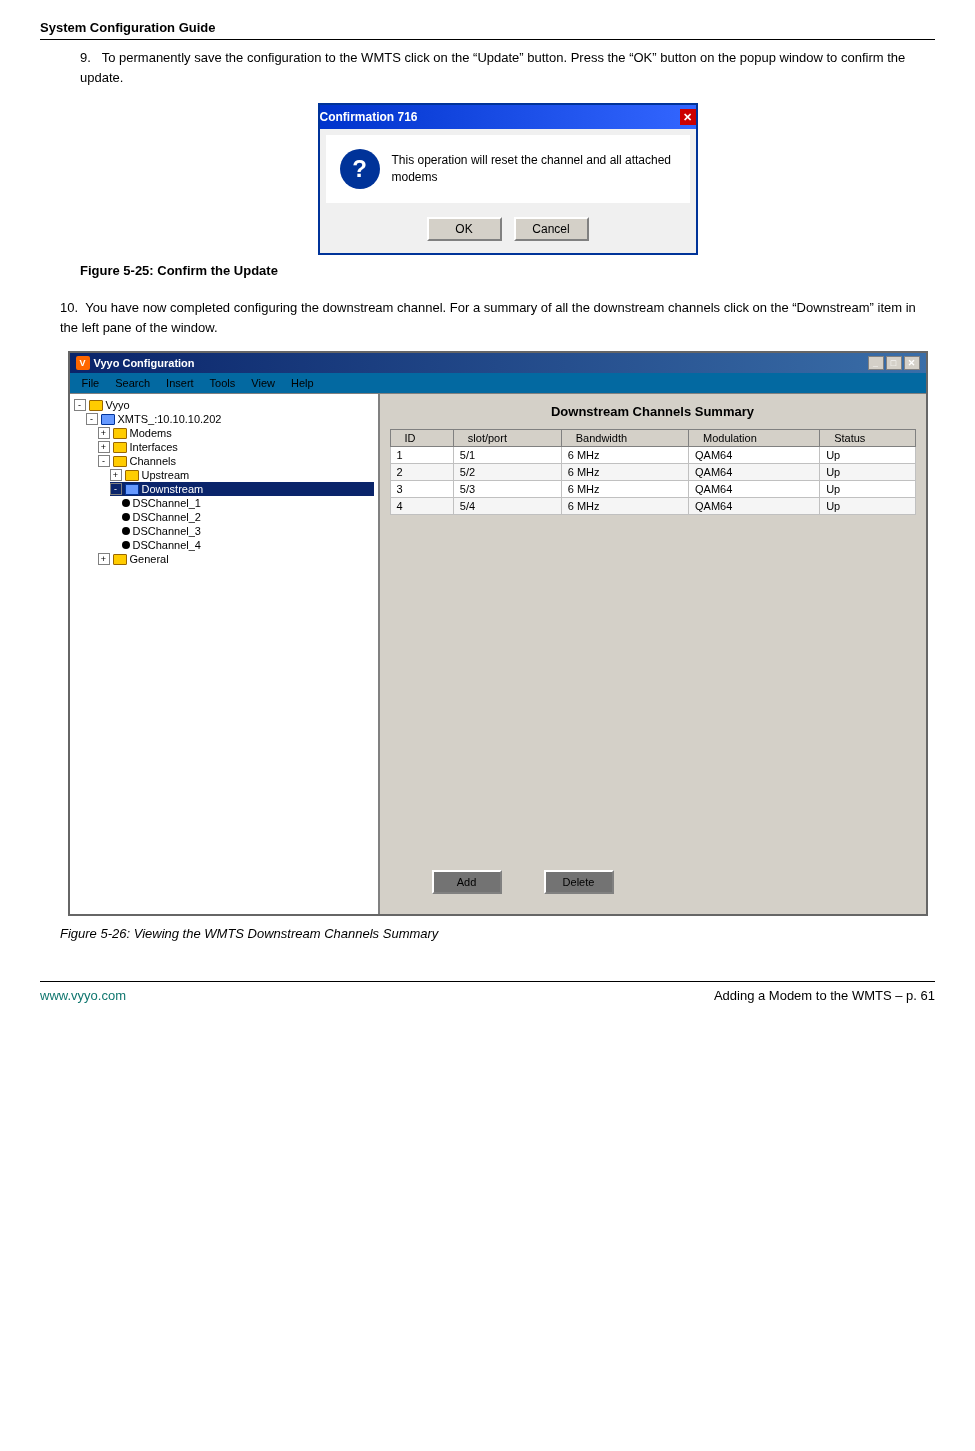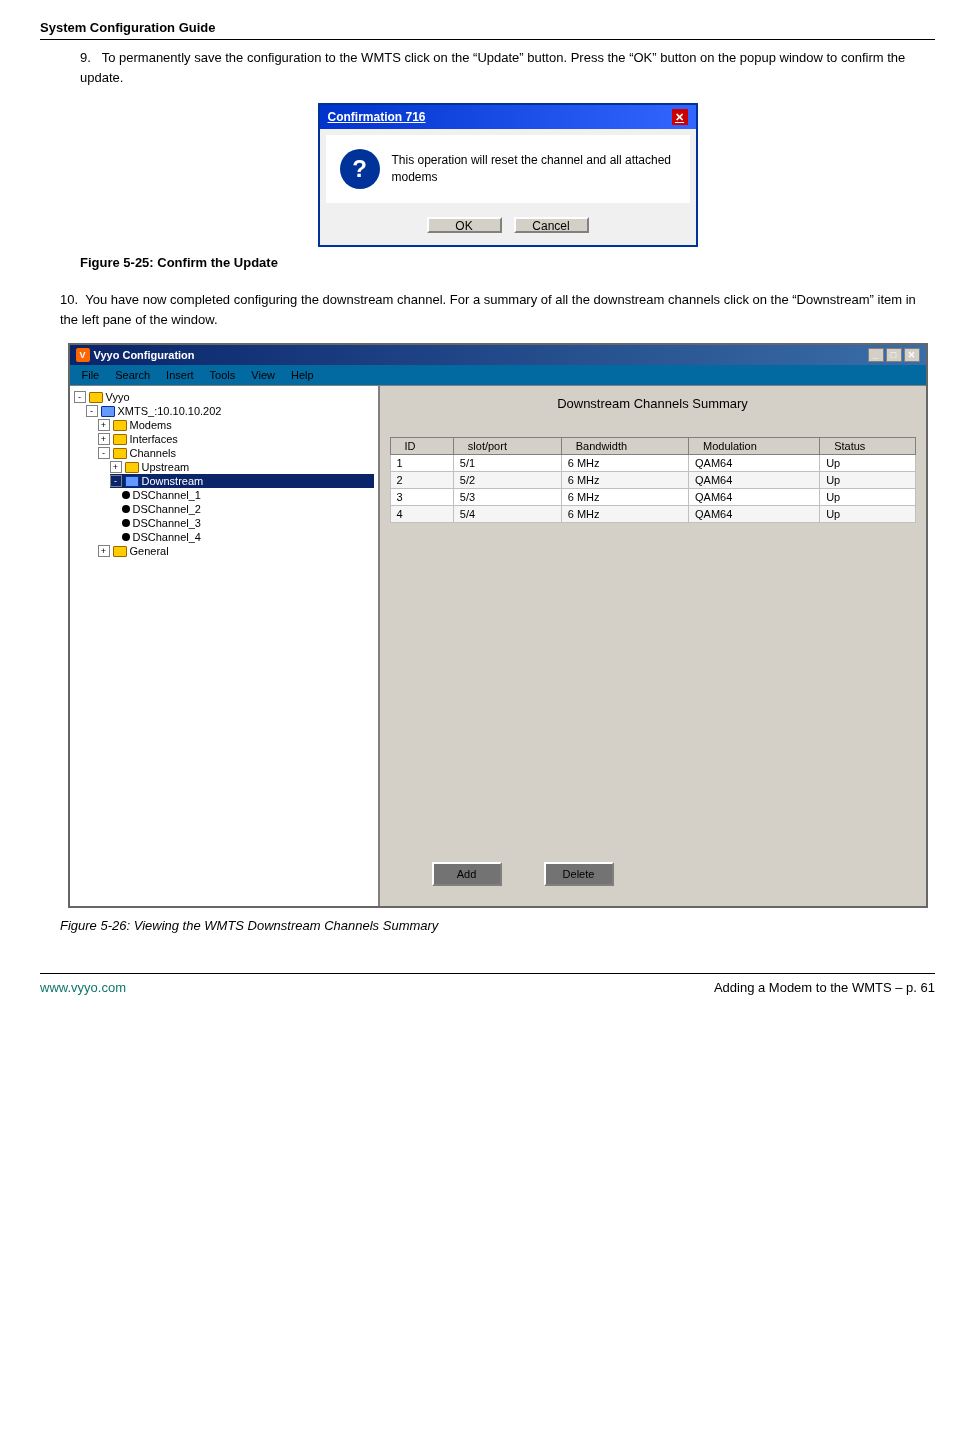--- a/index.html
+++ b/index.html
@@ -42,25 +42,24 @@
       width: 380px;
       border: 2px solid #003399;
       background: #f0f0f0;
     }
 
     .dialog-titlebar {
       background: linear-gradient(to right, #0033cc, #3366ff);
       color: #fff;
       font-size: 12px;
       font-weight: bold;
-      padding: 4px 8px;
+      padding: 4px 0;
       display: flex;
       justify-content: space-between;
       align-items: center;
-      text-decoration: underline;
     }
 
     .dialog-close-btn {
       background: #cc0000;
       color: #fff;
       border: none;
       width: 16px;
       height: 16px;
       font-size: 11px;
       cursor: pointer;
@@ -100,21 +99,21 @@
 
     .dialog-buttons {
       display: flex;
       justify-content: center;
       gap: 12px;
       padding: 8px 0 12px;
     }
 
     .dialog-btn {
       width: 75px;
-      height: 16px;
+      height: 24px;
       background: #d4d0c8;
       border: 2px solid;
       border-color: #fff #808080 #808080 #fff;
       font-size: 12px;
       cursor: pointer;
     }
 
     .figure-caption {
       text-align: left;
       font-weight: bold;
@@ -272,23 +271,23 @@
     .vyyo-main-pane {
       flex: 1;
       background: #d4d0c8;
       padding: 10px;
       display: flex;
       flex-direction: column;
     }
 
     .channels-summary-title {
       font-size: 13px;
-      font-weight: normal;
+      font-weight: bold;
       text-align: center;
-      margin-bottom: 26px;
+      margin-bottom: 10px;
       color: #000;
     }
 
     .channels-table {
       border-collapse: collapse;
       width: 100%;
       font-size: 11px;
       background: #fff;
     }
 

